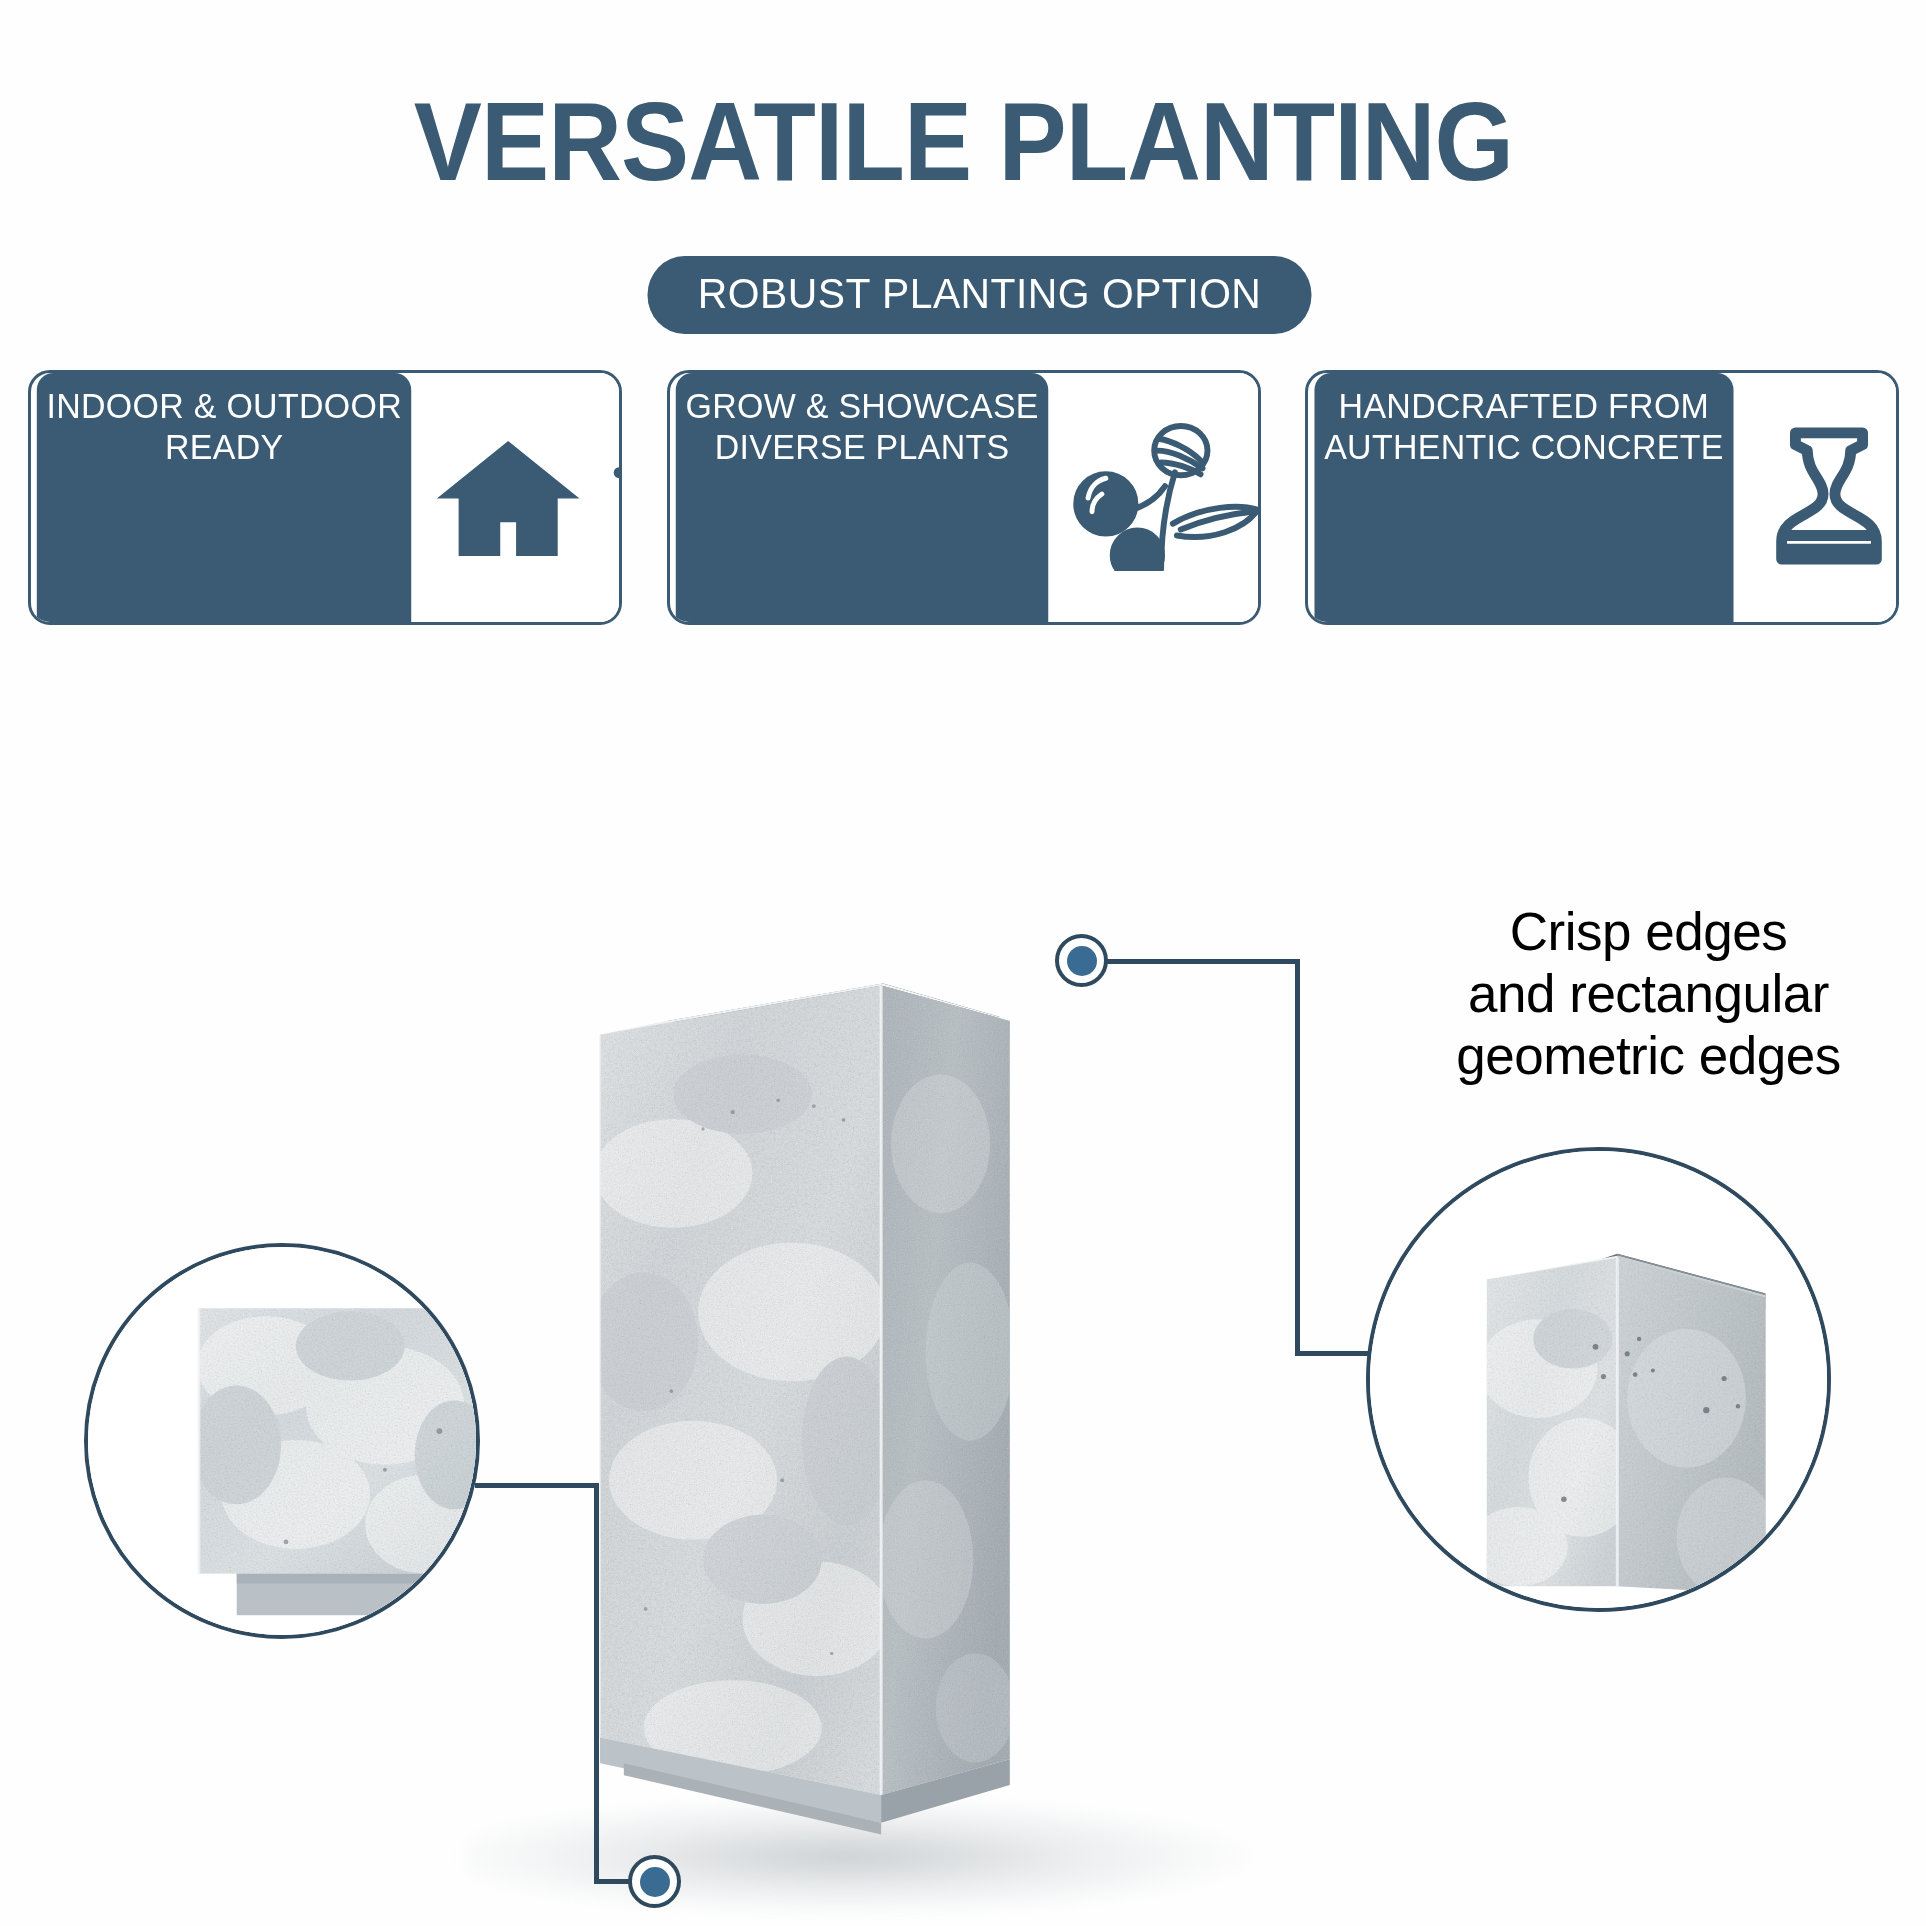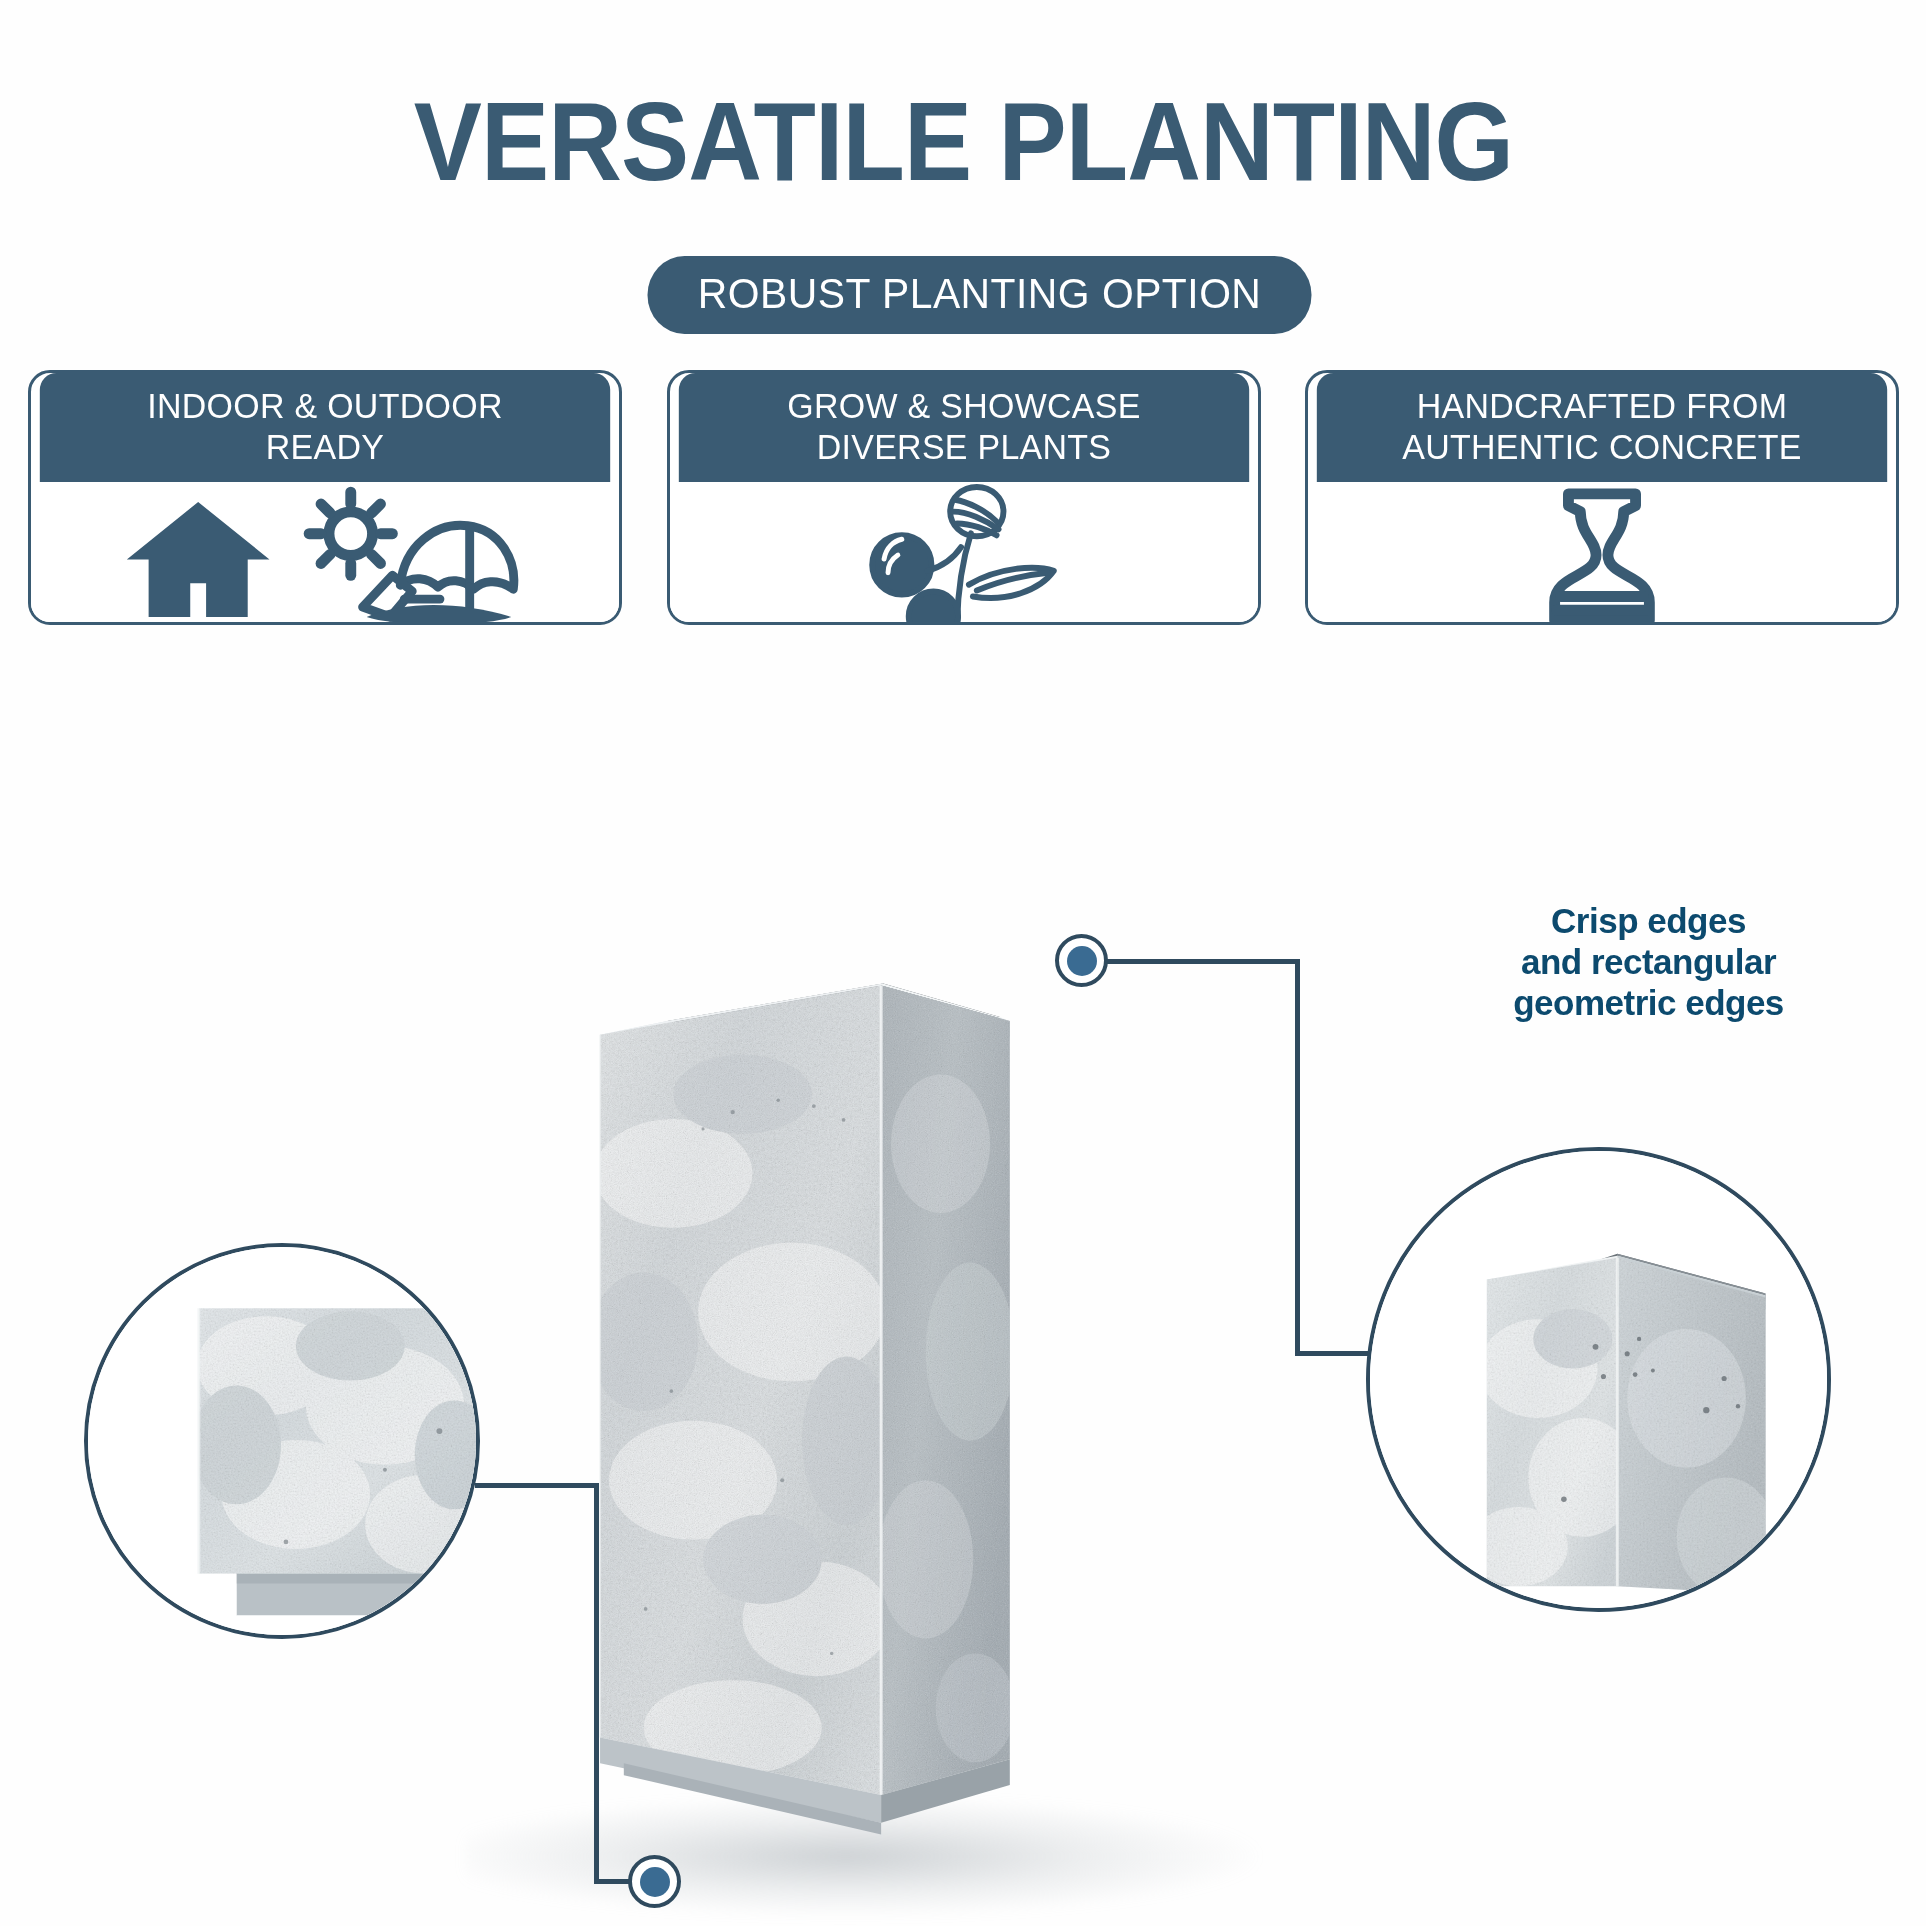--- a/index.html
+++ b/index.html
@@ -48,21 +48,21 @@
     width:1871px;height:255px;
     display:flex;justify-content:space-between;
   }
   .card{
     width:594px;height:255px;
     border:3px solid #3a5b73;
     border-radius:22px;
     background:#ffffff;
     box-sizing:border-box;
     overflow:hidden;
-    display:flex;flex-direction:column;
+    display:flex;flex-direction:row;
   }
   .card-head{
     background:#3a5b73;
     color:#ffffff;
     text-align:center;
     font-size:35px;
     line-height:1.18;
     padding:12px 10px 14px 10px;
     letter-spacing:0.3px;
     transform:scaleX(0.97);
@@ -73,25 +73,24 @@
     flex:1 1 auto;
     display:flex;align-items:center;justify-content:center;
     background:#ffffff;
     padding-bottom:4px;
   }
   .card-body svg{display:block;}
 
   
   .callout-text{
     position:absolute;
-    color:#0c4a6e;
-    font-size:35px;
+    color:#000000;
+    font-size:53px;
     line-height:1.17;
     letter-spacing:-0.5px;
-    font-weight:bold;
   }
   #callout-right-text{ left:1416px; top:871px; width:465px; text-align:center;}
   #callout-left-text { left:61px;  top:1059px; width:475px; text-align:center;}
 
   
   .conn{position:absolute;background:#2f4a5e;}
 
   
   .marker{
     position:absolute;width:53px;height:53px;border-radius:50%;

